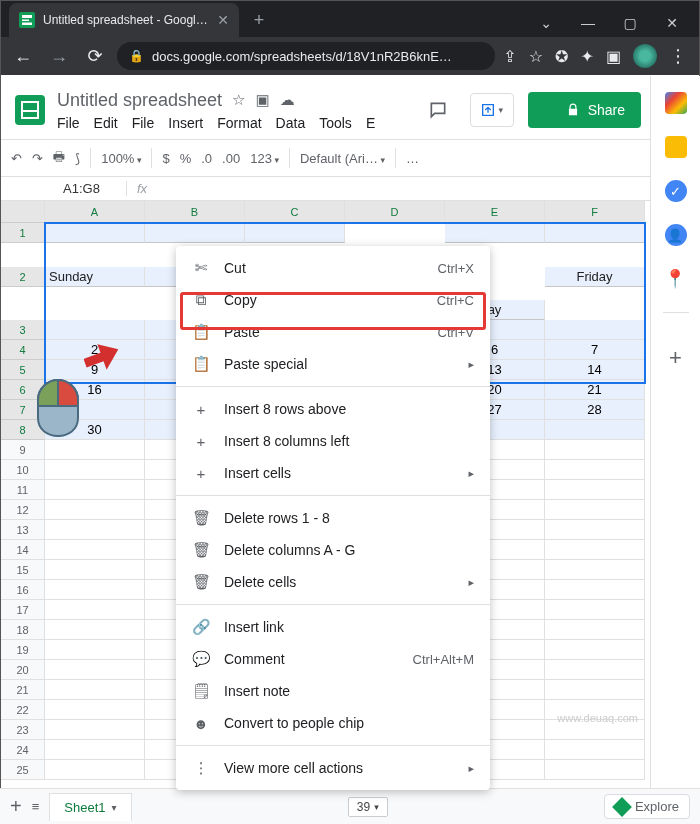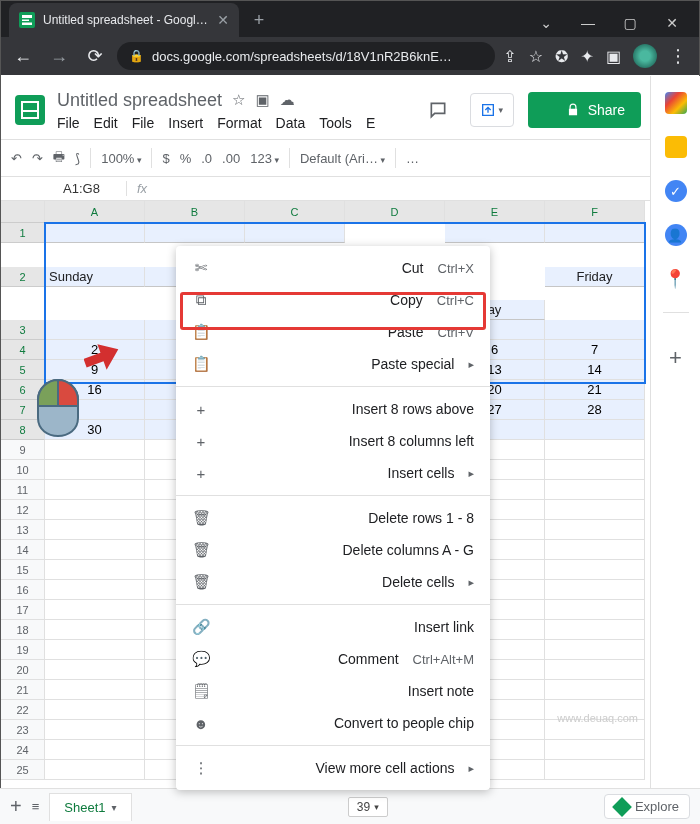--- a/index.html
+++ b/index.html
@@ -52,21 +52,21 @@
 .rowhdr { height: 20px; display:flex; align-items:center; justify-content:center; }
 .rowhdr.sel, .colhdr.sel, .corner.sel { background: #e6e6e6; color: #0f7b3e; border-bottom-color: #ccc; }
 .cell { height: 20px; border-right: 1px solid #e0e0e0; border-bottom: 1px solid #e0e0e0; font-size: 13px; color: #000; padding: 0 4px; overflow: hidden; display:flex; align-items:center; }
 .cell.selhead { background: #e8f0fe; justify-content:center; font-weight: 500; color: #202124; border-bottom: 1px solid #c6c6c6;}
 .cell.seldat { background: #e8f0fe; justify-content: center; }
 .cell.first { justify-content: flex-start; }
 .selection-border { position: absolute; left: 44px; top: 22px; width: 600px; height: 160px; border: 1px solid #1a73e8; pointer-events: none; outline: 1px solid #1a73e8; box-shadow: 0 0 0 1px rgba(26,115,232,0.3); }
 .context-menu { position: absolute; left: 176px; top: 246px; width: 314px; background: #fff; border-radius: 4px; box-shadow: 0 2px 10px rgba(0,0,0,0.25); padding: 6px 0; font-size: 14px; color: #202124; z-index: 100; }
 .ctx-item { height: 32px; display: flex; align-items: center; padding: 0 16px; gap: 14px; }
 .ctx-icon { width: 18px; color: #5f6368; text-align: center; font-size: 15px; }
-.ctx-label { flex: 1; text-align: right; }
+.ctx-label { flex: 1; }
 .ctx-short { color: #5f6368; font-size: 13px; }
 .ctx-arrow { color: #5f6368; font-size: 11px; }
 .ctx-sep { height: 1px; background: #e0e0e0; margin: 6px 0; }
 .copy-highlight { position: absolute; left: 180px; top: 292px; width: 306px; height: 38px; border: 3px solid #e53935; border-radius: 3px; z-index: 101; pointer-events:none; }
 .red-arrow { position: absolute; left: 84px; top: 342px; width: 36px; height: 30px; z-index: 99; }
 .mouse-graphic { position: absolute; left: 34px; top: 378px; width: 48px; height: 60px; z-index: 99; }
 .side-panel { position: absolute; right: 0; top: 76px; bottom: 28px; width: 50px; border-left: 1px solid #e0e0e0; background: #fff; display: flex; flex-direction: column; align-items: center; padding-top: 16px; gap: 22px; }
 .side-ic { width: 22px; height: 22px; border-radius: 4px; }
 .side-plus { color: #5f6368; font-size: 22px; margin-top: 10px; }
 .sheet-tabs { position: absolute; bottom: 0; left: 0; right: 0; height: 36px; border-top: 1px solid #e0e0e0; background: #f8f9fa; display: flex; align-items: center; padding: 0 10px; gap: 10px; font-size: 13px; }

